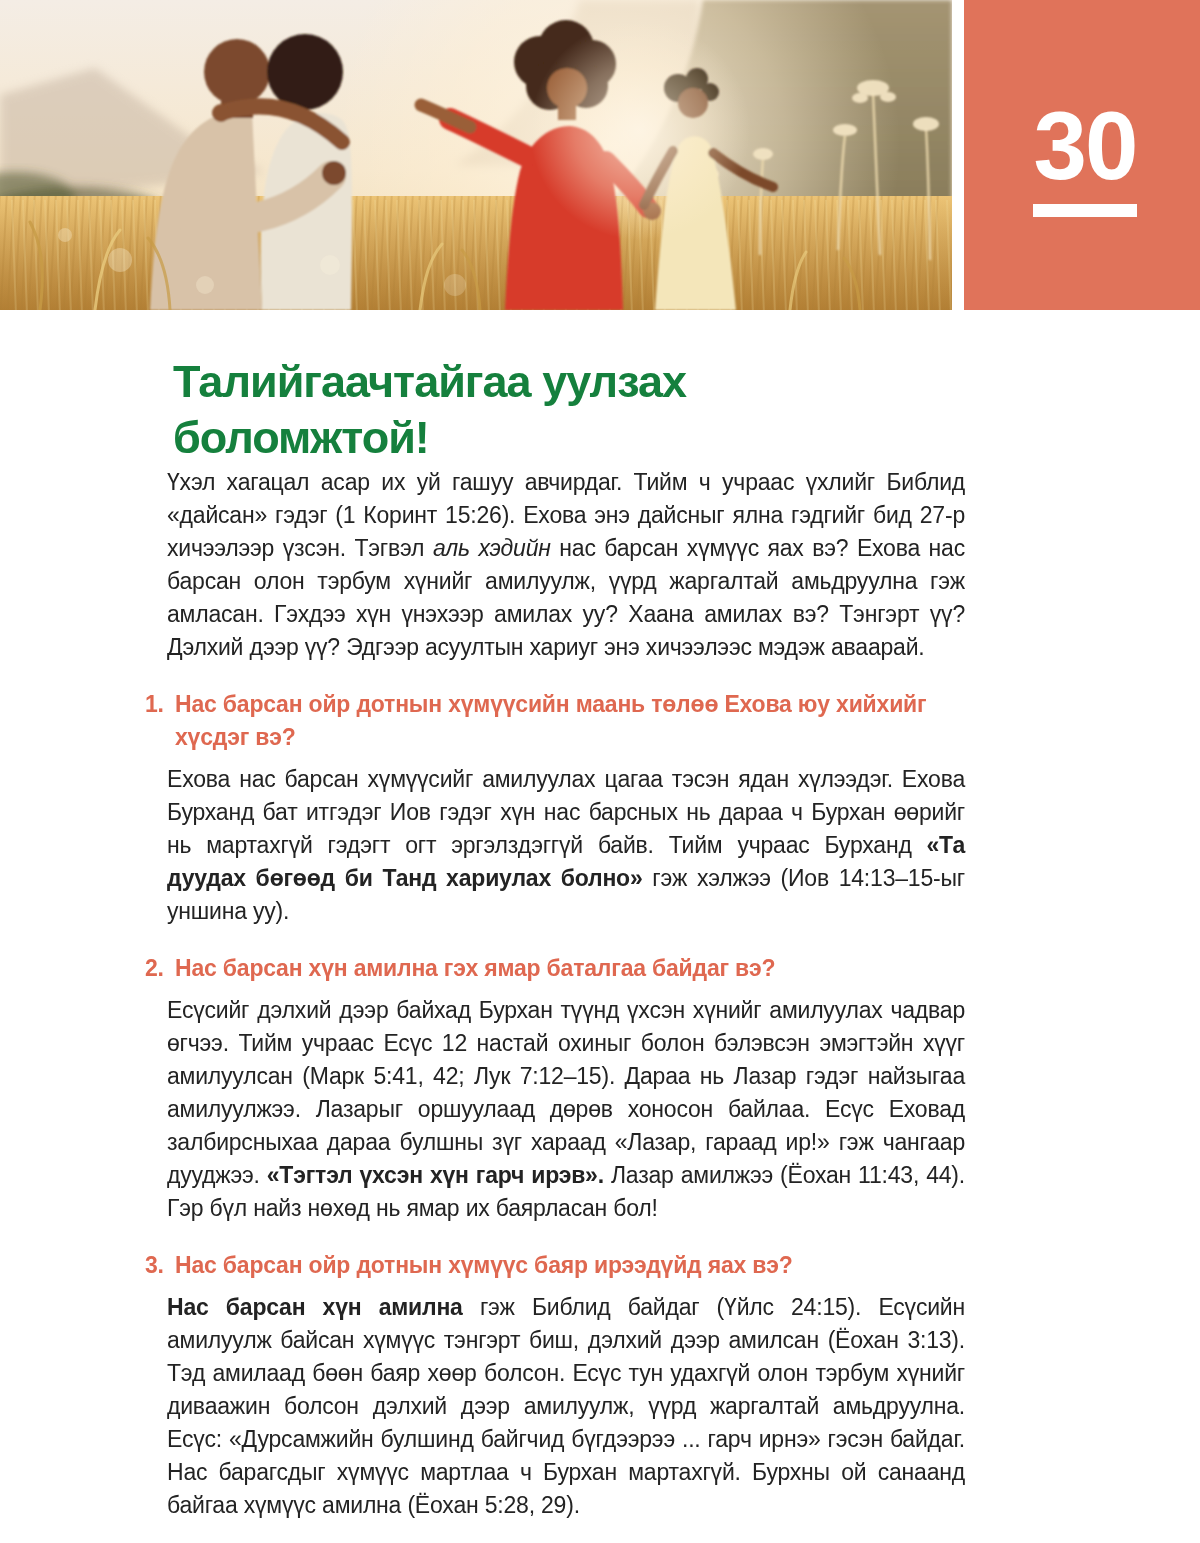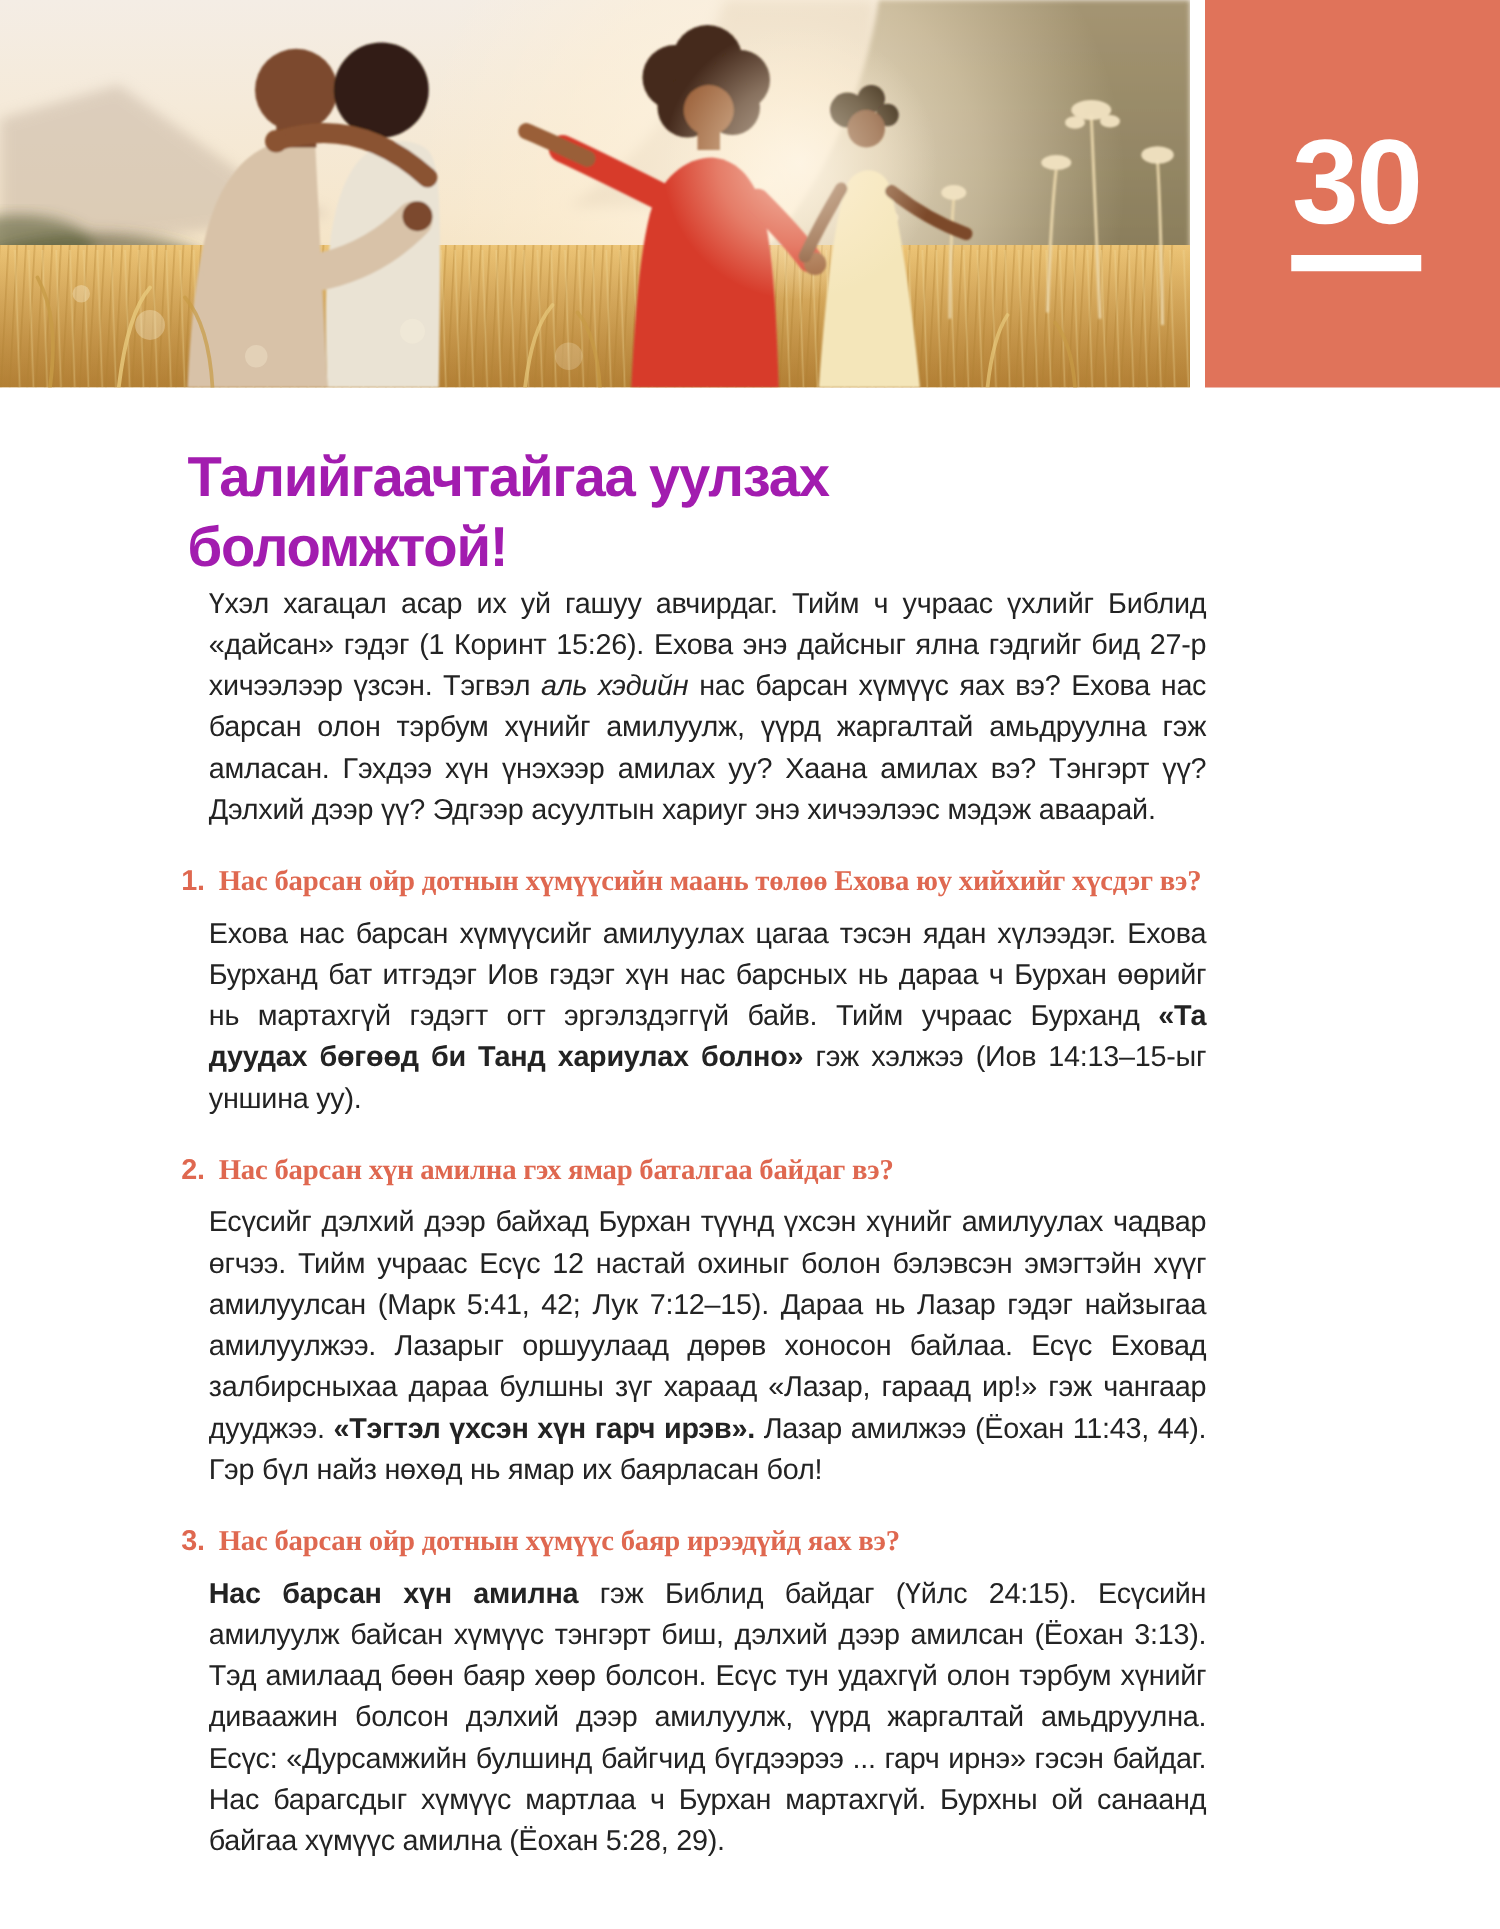--- a/index.html
+++ b/index.html
@@ -18,36 +18,36 @@
   }
   .lesson-number{
     color:#fff;font-size:96px;font-weight:bold;line-height:0.82;
     letter-spacing:-2px;
   }
   .lesson-underline{width:104px;height:13px;background:#fff;margin-top:19px;}
 
   
   .content{margin:0 235px 0 145px;width:820px;color:#222;}
   .title{
-    margin:44px 0 0 5px;max-width:700px;
-    font-size:45px;line-height:1.24;font-weight:bold;color:#a21caf;
+    margin:44px 0 0 28px;max-width:700px;
+    font-size:45px;line-height:1.24;font-weight:bold;color:#15803d;
     letter-spacing:-1px;
   }
   .para{
     margin:0 0 0 22px;font-size:23px;line-height:33px;color:#232323;
     text-align:justify;letter-spacing:-0.2px;
   }
   .intro{}
   .question{
     display:flex;margin:24px 0 9px 0;
     font-size:23px;line-height:33px;font-weight:bold;
     color:var(--accent_heading,#df6850);letter-spacing:-0.2px;
   }
   .q-num{flex:0 0 30px;}
-  .q-label{flex:1;font-family:Liberation Serif, serif;}
+  .q-label{flex:1;}
   .seg-bold{font-weight:bold;}
   .seg-italic{font-style:italic;}
 </style>
 </head>
 <body>
 
 <div class="page">
 
   <header class="hero">
     <div class="hero-photo">

